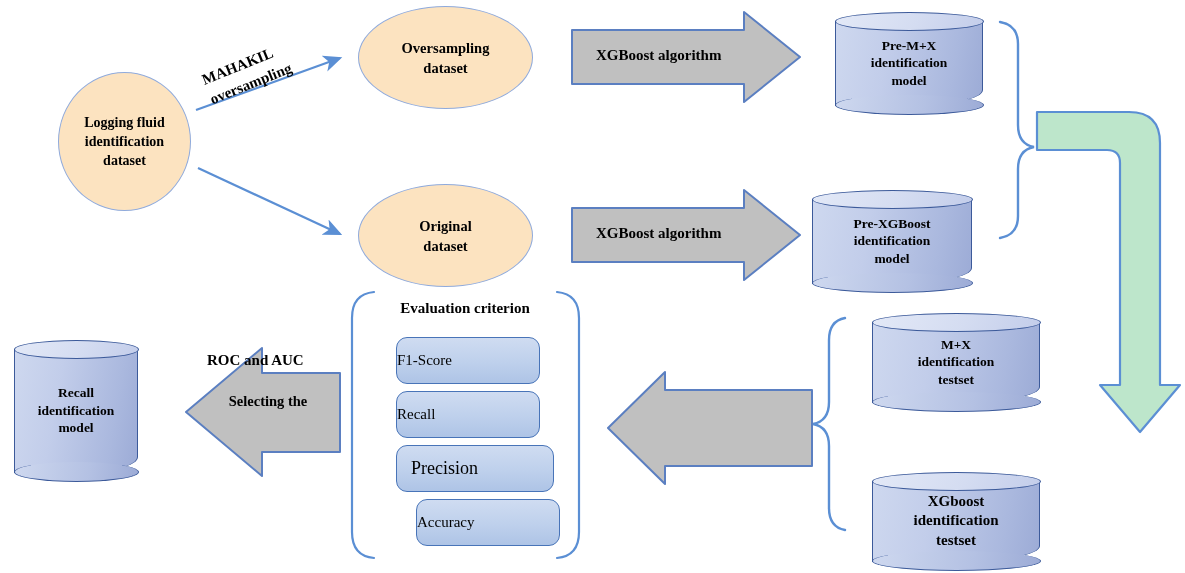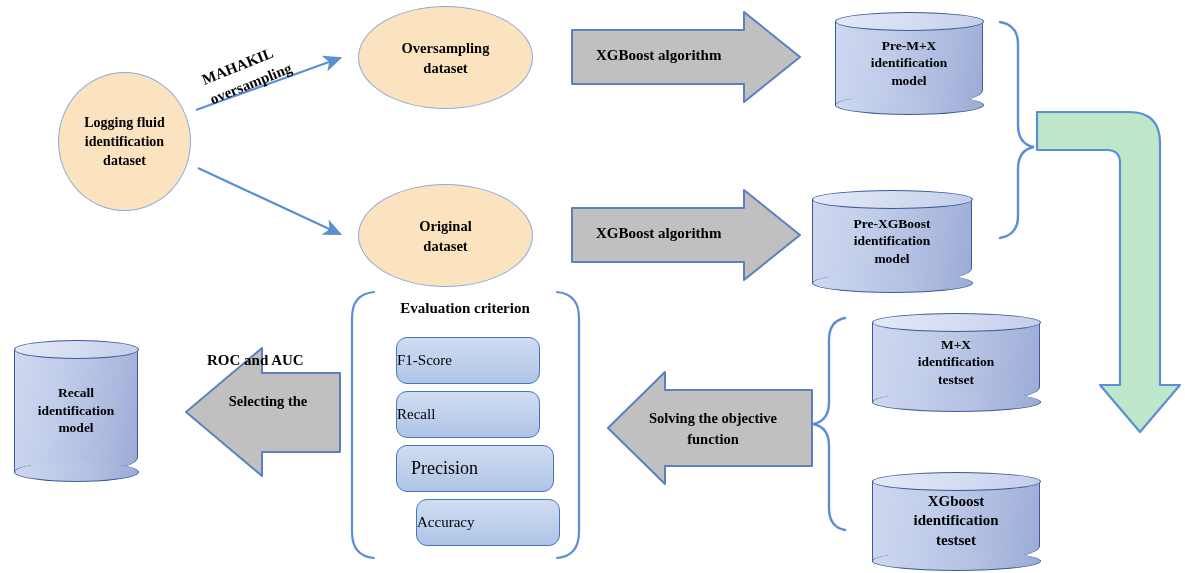--- a/index.html
+++ b/index.html
@@ -165,24 +165,20 @@
       <div>Recall</div>
       <div>identification</div>
       <div>model</div>
     </div>
   </div>
 
   <div class="plain" style="left:596px;top:47px;font-size:15px;">XGBoost algorithm</div>
 
   <div class="plain" style="left:596px;top:225px;font-size:15px;">XGBoost algorithm</div>
 
-  <div class="plain" style="left:628px;top:408px;width:170px;text-align:center;font-size:14.5px;line-height:1.45;">
-    <div>Solving the objective</div>
-    <div>function</div>
-  </div>
 
   <div class="plain" style="left:192px;top:391px;width:152px;text-align:center;font-size:14.5px;line-height:1.45;">
     <div>Selecting the</div>
   </div>
 
   <div class="plain" style="left:207px;top:352px;font-size:15px;">ROC and AUC</div>
 
   <div class="plain rot" style="left:199px;top:71px;transform:rotate(-22deg);font-size:15px;line-height:1.4;text-align:left;">
     <div>MAHAKIL</div>
     <div>oversampling</div>

